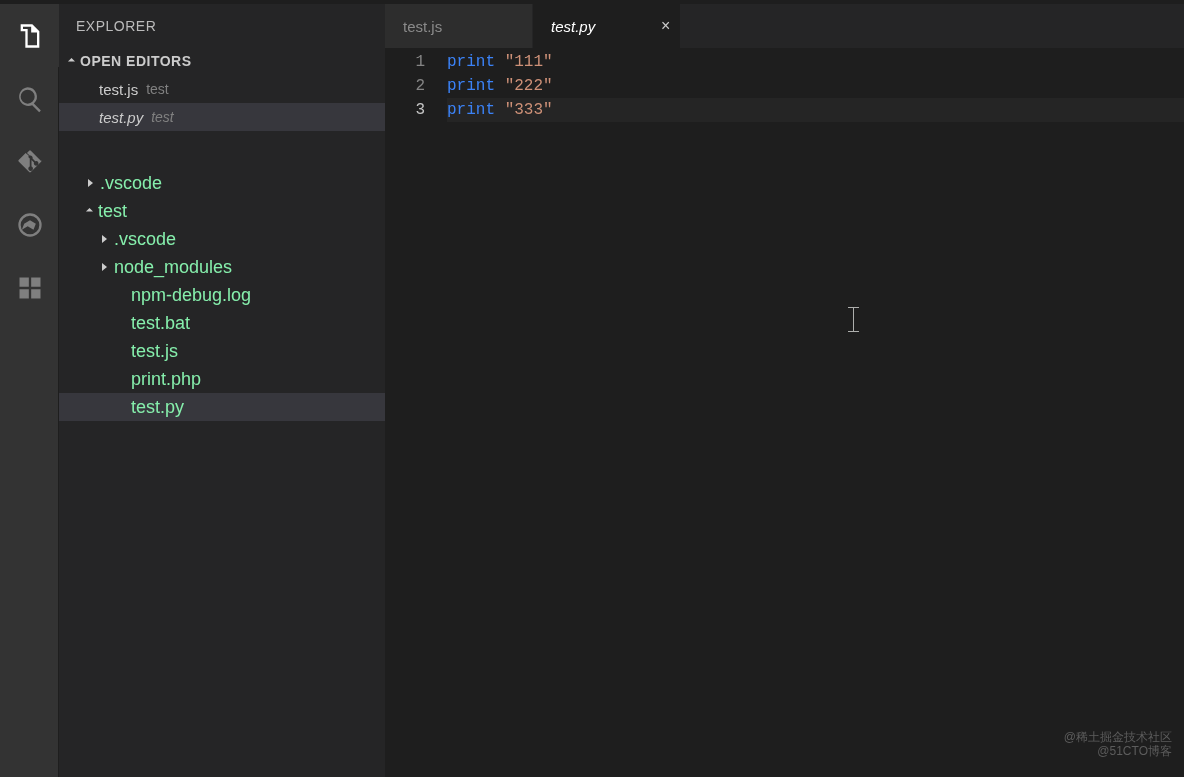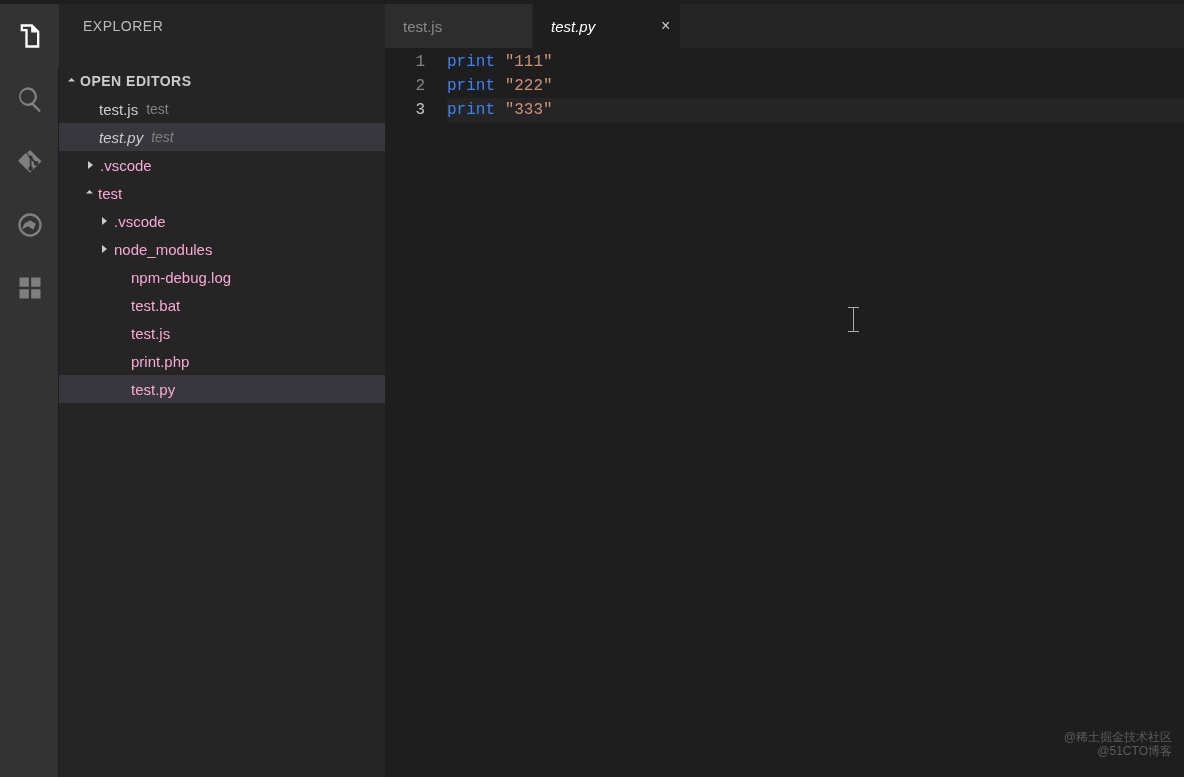--- a/index.html
+++ b/index.html
@@ -41,42 +41,42 @@
       width: 28px;
       height: 28px;
     }
     .sidebar {
       width: 326px;
       background: #252526;
       display: flex;
       flex-direction: column;
     }
     .sidebar-title {
-      padding: 14px 24px 13px;
+      padding: 14px 17px 13px;
       font-size: 14px;
       letter-spacing: 0.5px;
       text-transform: uppercase;
       color: #bbbbbb;
     }
     .section-header {
       padding: 4px 8px 4px 8px;
       font-size: 14px;
       font-weight: 700;
       letter-spacing: 0.5px;
       color: #cccccc;
       text-transform: uppercase;
       display: flex;
       align-items: center;
       cursor: pointer;
       height: 28px;
-      margin-top: 20px;
     }
     .tree {
-      font-size: 15px;
-      color: #f9a8d4;
+      font-size: 18px;
+      color: #86efac;
+      margin-top: 38px;
     }
     .tree-item {
       display: flex;
       align-items: center;
       height: 28px;
       padding-left: 10px;
       cursor: pointer;
     }
     .tree-item.indent2 { padding-left: 26px; }
     .tree-item.indent3 { padding-left: 40px; }

